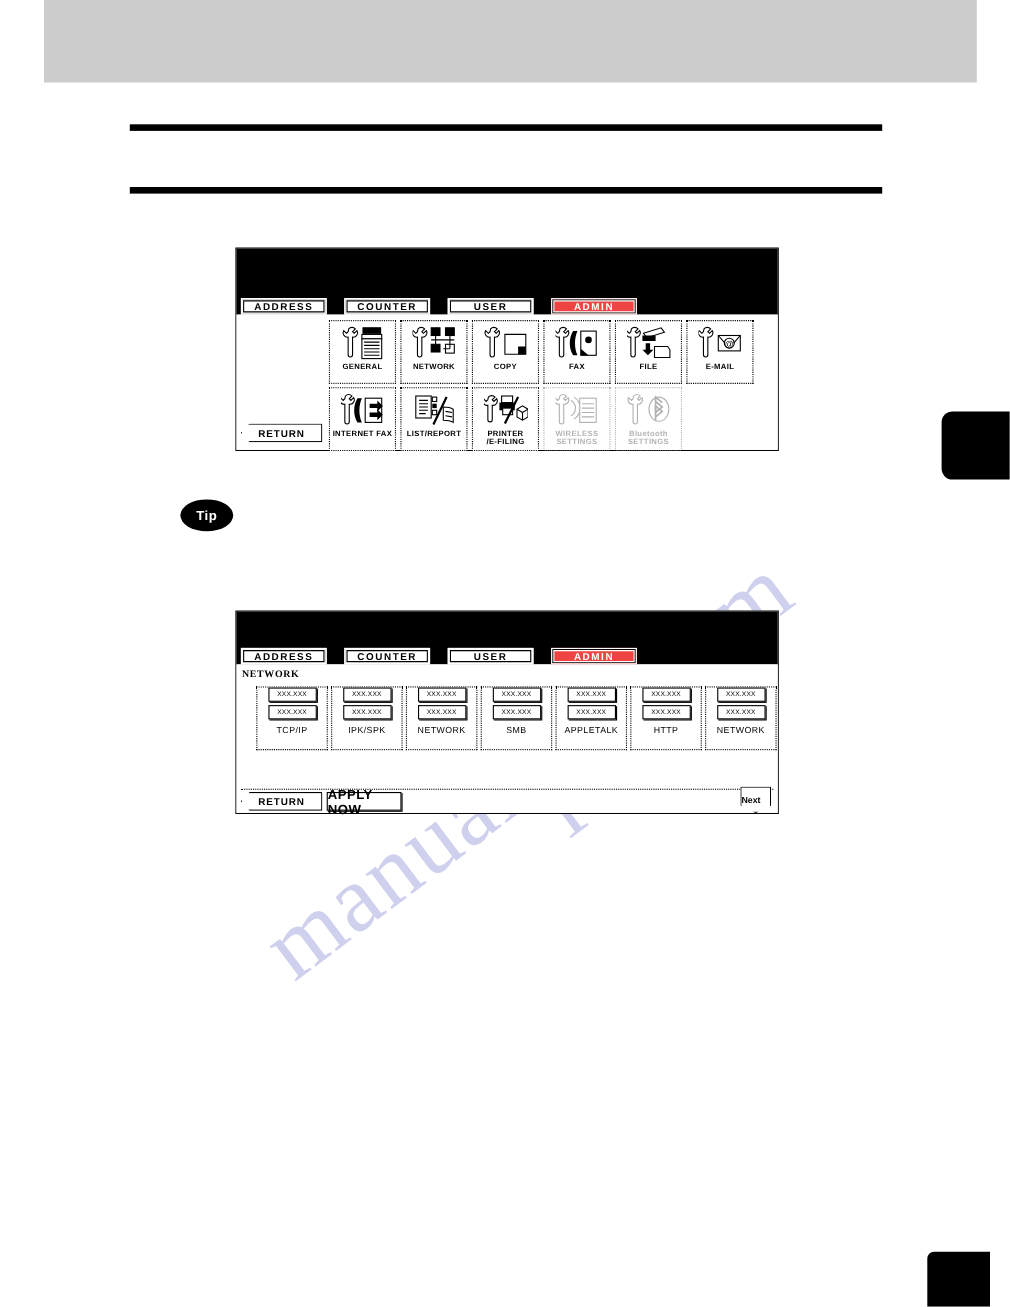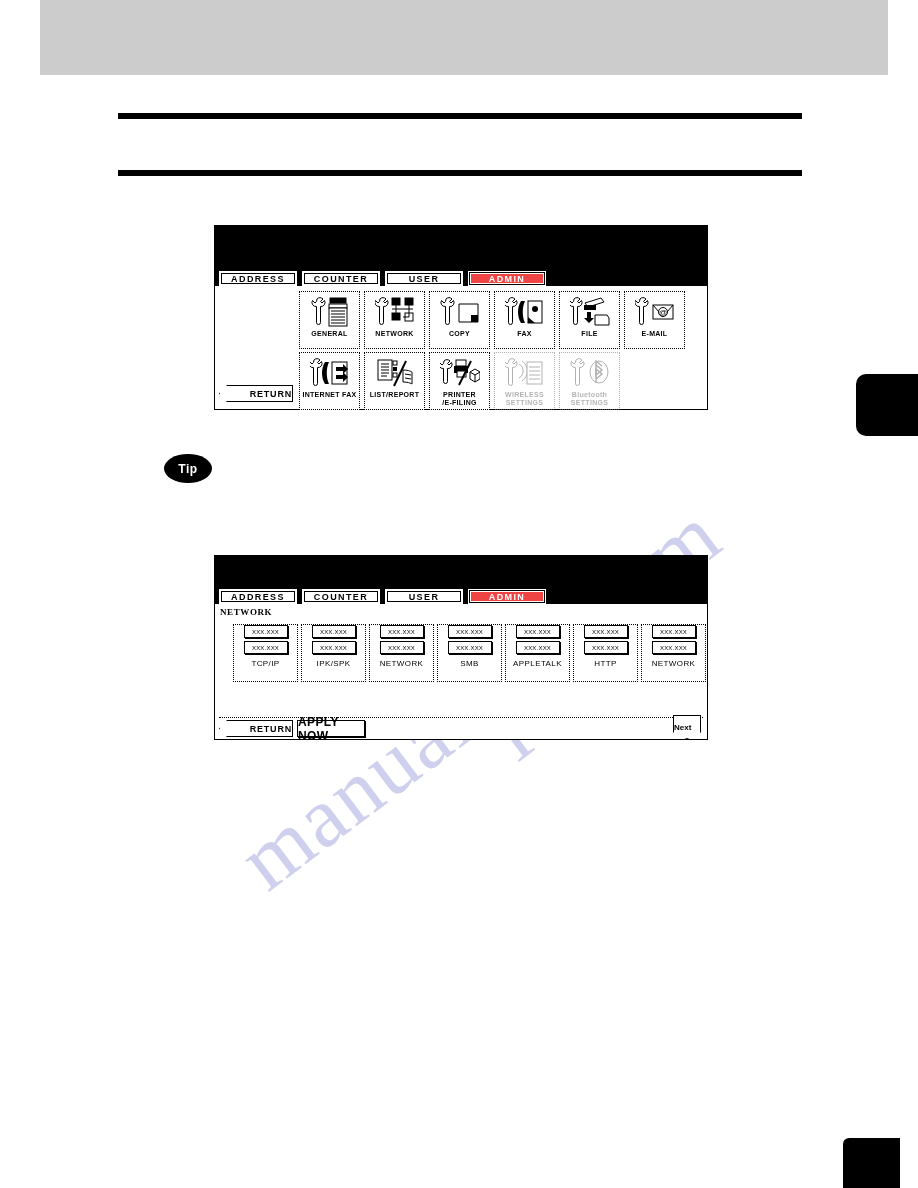--- a/index.html
+++ b/index.html
@@ -69,21 +69,21 @@
   .panel-topbar{
     position:relative;background:#000000;height:60px;
   }
   .panel.p2 .panel-topbar{height:48px;}
 
   .tabrow{
     position:absolute;left:0;bottom:0;width:100%;height:17px;
     display:flex;align-items:flex-end;padding-left:4px;box-sizing:border-box;
   }
   .tab{
-    height:15px;margin-right:5px;
+    height:15px;margin-right:16px;
     display:flex;align-items:center;justify-content:center;
     font-size:9px;font-weight:bold;letter-spacing:1.4px;
     border:1px solid #ffffff;
     box-sizing:border-box;
   }
   .tab.light{background:#ffffff;color:#000000;
     box-shadow:inset 0 0 0 1px #ffffff, inset 0 0 0 2px #000000;}
   .tab.dark{background:#ef4444;color:#ffffff;
     box-shadow:inset 0 0 0 1px #000000, inset 0 0 0 2px #ffffff;}
   .tab.t-address{width:78px;}
@@ -149,21 +149,21 @@
   
   .bottom-bar{
     position:absolute;left:0;bottom:2px;width:100%;height:20px;
   }
   .dotted-sep{
     position:absolute;left:4px;right:4px;top:0;height:0;
     border-top:1px dotted #000000;
   }
   .btn-return{
     position:absolute;left:4px;top:3px;height:15px;width:72px;
-    display:flex;align-items:center;justify-content:flex-end;
+    display:flex;align-items:center;justify-content:center;
     font-size:9px;font-weight:bold;letter-spacing:0.8px;color:#000000;
     background:#ffffff;border:1px solid #000000;
     clip-path:polygon(0% 50%, 8px 0%, 100% 0%, 100% 100%, 8px 100%);
     box-shadow:1px 1px 0 #000000;
   }
   .btn-apply{
     position:absolute;left:82px;top:3px;height:15px;width:66px;
     display:flex;align-items:center;justify-content:center;
     font-size:12px;font-weight:bold;letter-spacing:0.4px;color:#000000;
     background:#ffffff;border:1px solid #000000;

